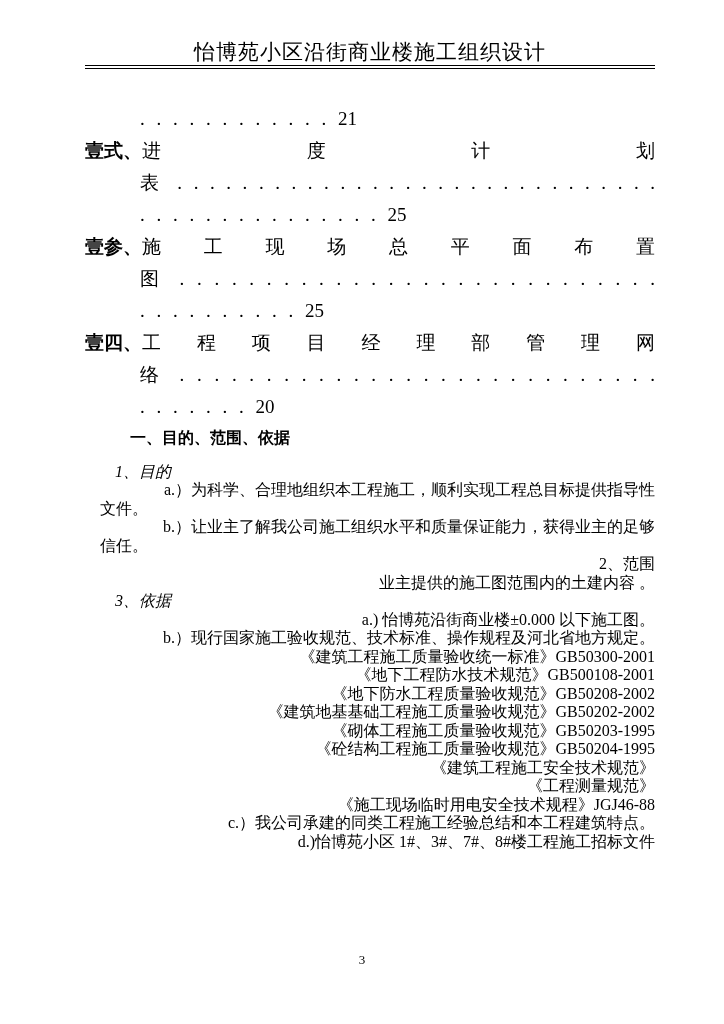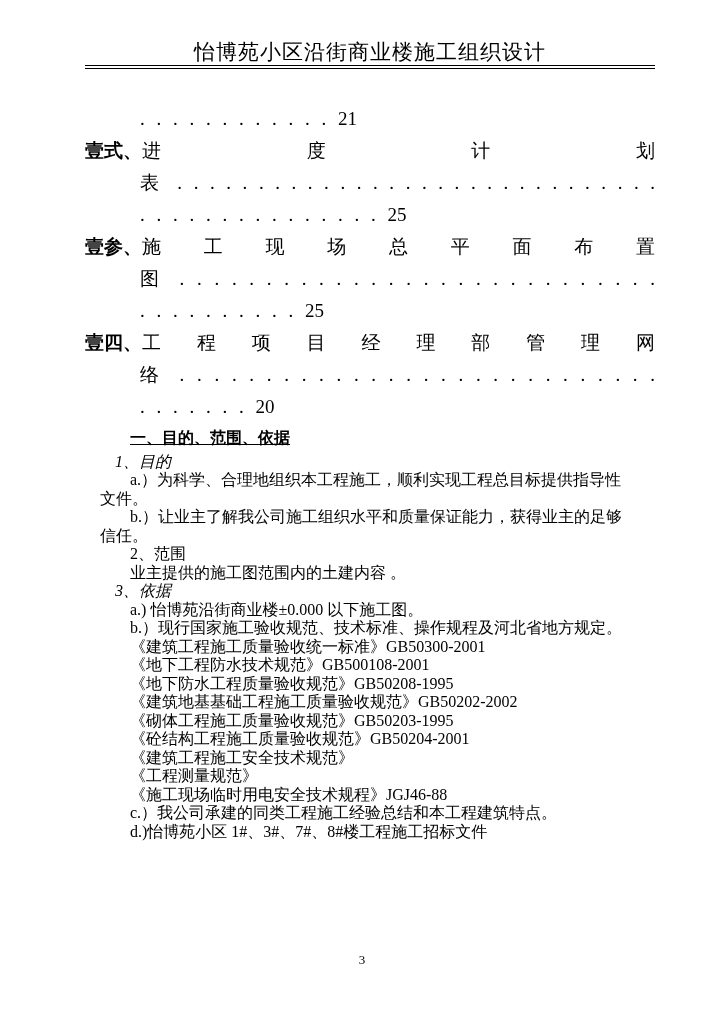--- a/index.html
+++ b/index.html
@@ -59,25 +59,24 @@
     margin-left: 15px;
     margin-top: 6px;
     width: 555px;
     font-size: 16px;
     line-height: 18.5px;
   }
   .section-heading {
     font-weight: bold;
     padding-left: 30px;
     font-size: 16px;
-    margin-bottom: 5px;
-    text-decoration: underline;
+    margin-bottom: 15px;
   }
   .pl15 { padding-left: 15px; font-style: italic; }
-  .pl30 { padding-left: 30px; }
+  .pl30 { padding-left: 30px; text-align: right; }
   .pl0  { padding-left: 0; }
   .bodyline { white-space: nowrap; }
   
   .page-number {
     position: absolute;
     left: 0;
     right: 0;
     bottom: 56px;
     text-align: center;
     font-size: 13px;
@@ -145,24 +144,24 @@
     <div class="bodyline pl30">2、范围</div>
     <div class="bodyline pl30">业主提供的施工图范围内的土建内容 。</div>
     <div class="bodyline pl15">3、依据</div>
 
     <div class="bodyline pl30">a.) 怡博苑沿街商业楼±0.000 以下施工图。</div>
     <div class="bodyline pl30">b.）现行国家施工验收规范、技术标准、操作规程及河北省地方规定。</div>
 
     <div>
       <div class="bodyline pl30">《建筑工程施工质量验收统一标准》GB50300-2001</div>
       <div class="bodyline pl30">《地下工程防水技术规范》GB500108-2001</div>
-      <div class="bodyline pl30">《地下防水工程质量验收规范》GB50208-1995</div>
+      <div class="bodyline pl30">《地下防水工程质量验收规范》GB50208-2002</div>
       <div class="bodyline pl30">《建筑地基基础工程施工质量验收规范》GB50202-2002</div>
       <div class="bodyline pl30">《砌体工程施工质量验收规范》GB50203-1995</div>
-      <div class="bodyline pl30">《砼结构工程施工质量验收规范》GB50204-2001</div>
+      <div class="bodyline pl30">《砼结构工程施工质量验收规范》GB50204-1995</div>
       <div class="bodyline pl30">《建筑工程施工安全技术规范》</div>
       <div class="bodyline pl30">《工程测量规范》</div>
       <div class="bodyline pl30">《施工现场临时用电安全技术规程》JGJ46-88</div>
     </div>
 
     <div class="bodyline pl30">c.）我公司承建的同类工程施工经验总结和本工程建筑特点。</div>
     <div class="bodyline pl30">d.)怡博苑小区 1#、3#、7#、8#楼工程施工招标文件</div>
 
   </div>
 

